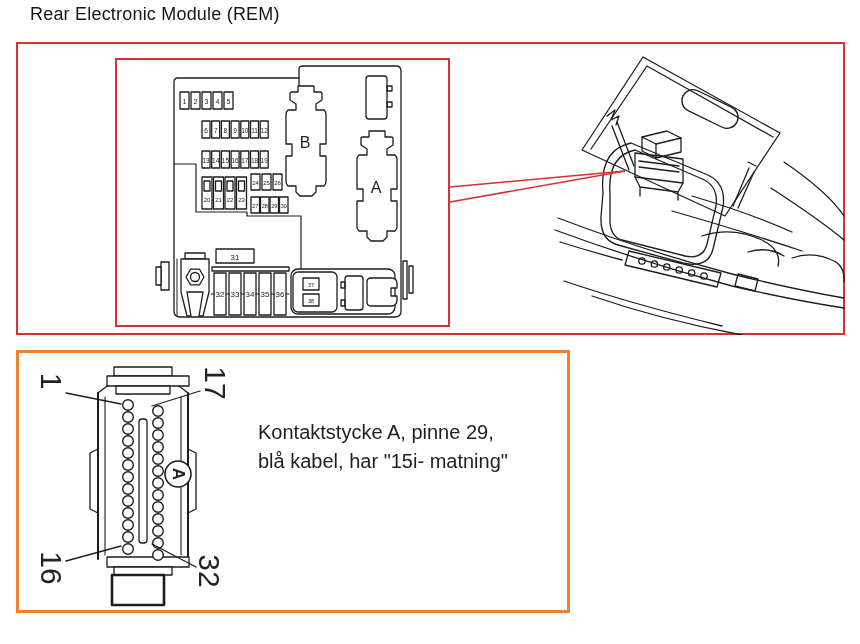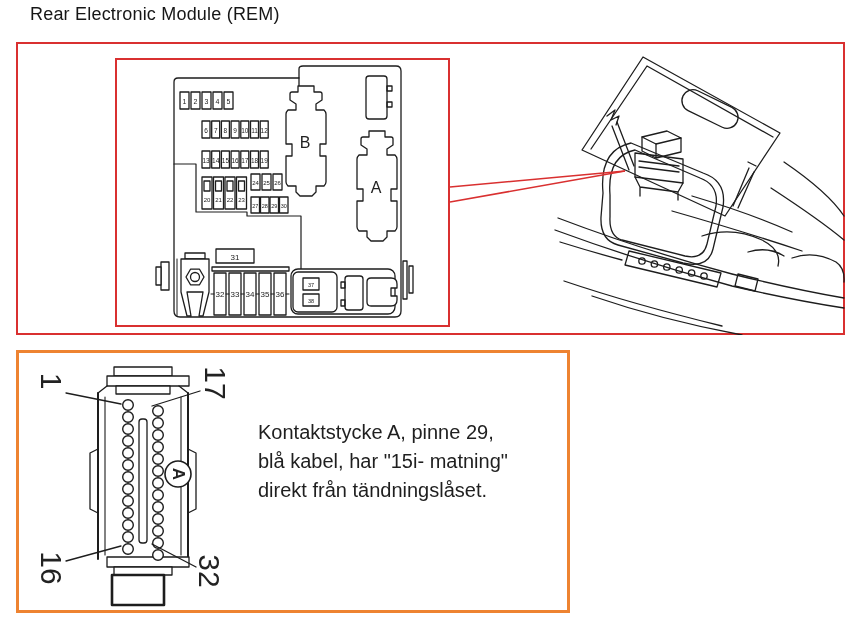--- a/index.html
+++ b/index.html
@@ -307,15 +307,14 @@
       <text x="187" y="22" font-size="30" text-anchor="middle" dominant-baseline="central" transform="rotate(90 187 22)">17</text>
       <text x="23" y="207" font-size="30" text-anchor="middle" dominant-baseline="central" transform="rotate(90 23 207)">16</text>
       <text x="181" y="210" font-size="30" text-anchor="middle" dominant-baseline="central" transform="rotate(90 181 210)">32</text>
       <text x="150" y="113" font-size="17" font-weight="bold" text-anchor="middle" dominant-baseline="central" transform="rotate(90 150 113)">A</text>
     </svg>
   </div>
 
   <div class="note">
     <div>Kontaktstycke A, pinne 29,</div>
     <div>blå kabel, har "15i- matning"</div>
-    <div>direkt från tändningslåset.</div>
   </div>
 </div>
 
 </body></html>

